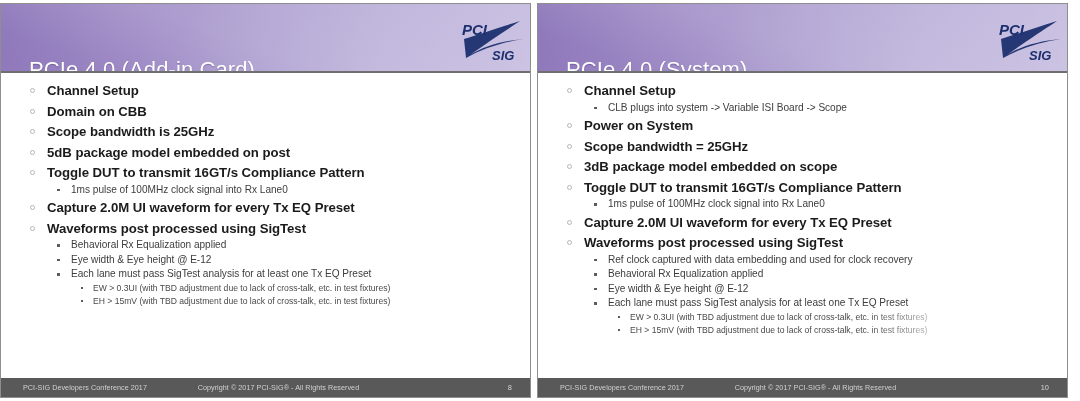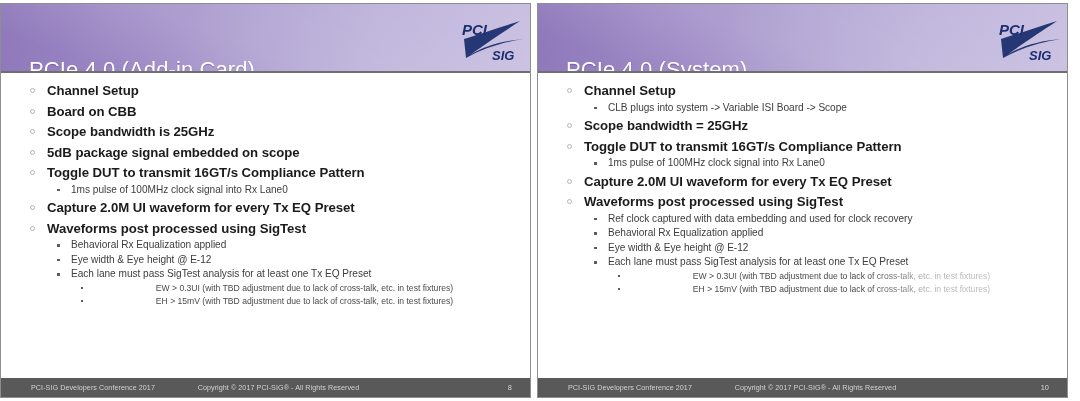--- a/index.html
+++ b/index.html
@@ -138,21 +138,20 @@
     top: 6px;
     width: 2.6px;
     height: 2.6px;
     background: #5c5c5c;
   }
 
   ul.lvl3 {
     list-style: none;
     margin: 0;
     padding: 0;
-    text-align: center;
   }
   ul.lvl3 > li.b3 {
     position: relative;
     padding-left: 22px;
     font-size: 8.6px;
     font-weight: normal;
     color: #4a4a4a;
     line-height: 13px;
     letter-spacing: -0.01px;
   }
@@ -176,21 +175,21 @@
     flex: 0 0 19px;
     height: 19px;
     background: #595959;
     color: #d2d2d2;
     font-size: 7.2px;
     display: flex;
     align-items: center;
     position: relative;
     letter-spacing: 0.05px;
   }
-  .footer .f-left { position: absolute; left: 30px; }
+  .footer .f-left { position: absolute; left: 22px; }
   .footer .f-center { position: absolute; left: 50%; transform: translateX(-42%); text-align: center; }
   .footer .f-page { position: absolute; right: 18px; font-size: 7.4px; }
 </style>
 </head>
 <body>
 
 <div class="deck">
     <div class="slide">
       <div class="banner">
         <div class="banner-title">PCIe 4.0 (Add-in Card)
@@ -204,27 +203,27 @@
         </div>
       </div>
       <div class="body">
         <ul class="lvl1">
           <li class="b1">
             <span class="b1-text">Channel Setup</span>
             <ul class="lvl2">
             </ul>
           </li>
           <li class="b1">
-            <span class="b1-text">Board on CBB</span>
+            <span class="b1-text">Domain on CBB</span>
           </li>
           <li class="b1">
             <span class="b1-text">Scope bandwidth is 25GHz</span>
           </li>
           <li class="b1">
-            <span class="b1-text">5dB package signal embedded on scope</span>
+            <span class="b1-text">5dB package model embedded on post</span>
           </li>
           <li class="b1">
             <span class="b1-text">Toggle DUT to transmit 16GT/s Compliance Pattern</span>
             <ul class="lvl2">
               <li class="b2"><span>1ms pulse of 100MHz clock signal into Rx Lane0</span></li>
             </ul>
           </li>
           <li class="b1">
             <span class="b1-text">Capture 2.0M UI waveform for every Tx EQ Preset</span>
           </li>
@@ -261,21 +260,27 @@
       </div>
       <div class="body">
         <ul class="lvl1">
           <li class="b1">
             <span class="b1-text">Channel Setup</span>
             <ul class="lvl2">
               <li class="b2"><span>CLB plugs into system -&gt; Variable ISI Board -&gt; Scope</span></li>
             </ul>
           </li>
           <li class="b1">
+            <span class="b1-text">Power on System</span>
+          </li>
+          <li class="b1">
             <span class="b1-text">Scope bandwidth = 25GHz</span>
+          </li>
+          <li class="b1">
+            <span class="b1-text">3dB package model embedded on scope</span>
           </li>
           <li class="b1">
             <span class="b1-text">Toggle DUT to transmit 16GT/s Compliance Pattern</span>
             <ul class="lvl2">
               <li class="b2"><span>1ms pulse of 100MHz clock signal into Rx Lane0</span></li>
             </ul>
           </li>
           <li class="b1">
             <span class="b1-text">Capture 2.0M UI waveform for every Tx EQ Preset</span>
           </li>

